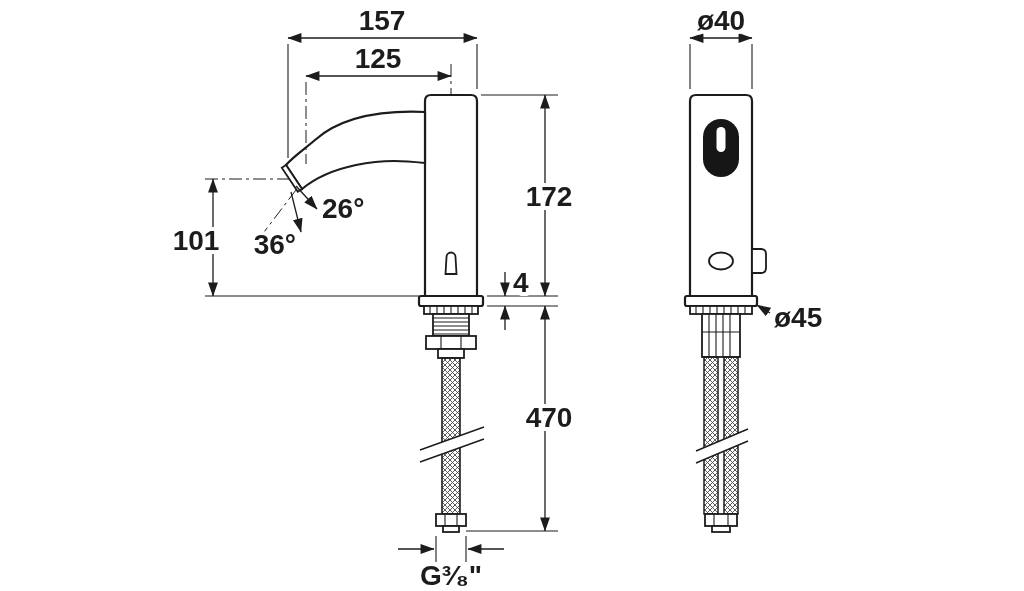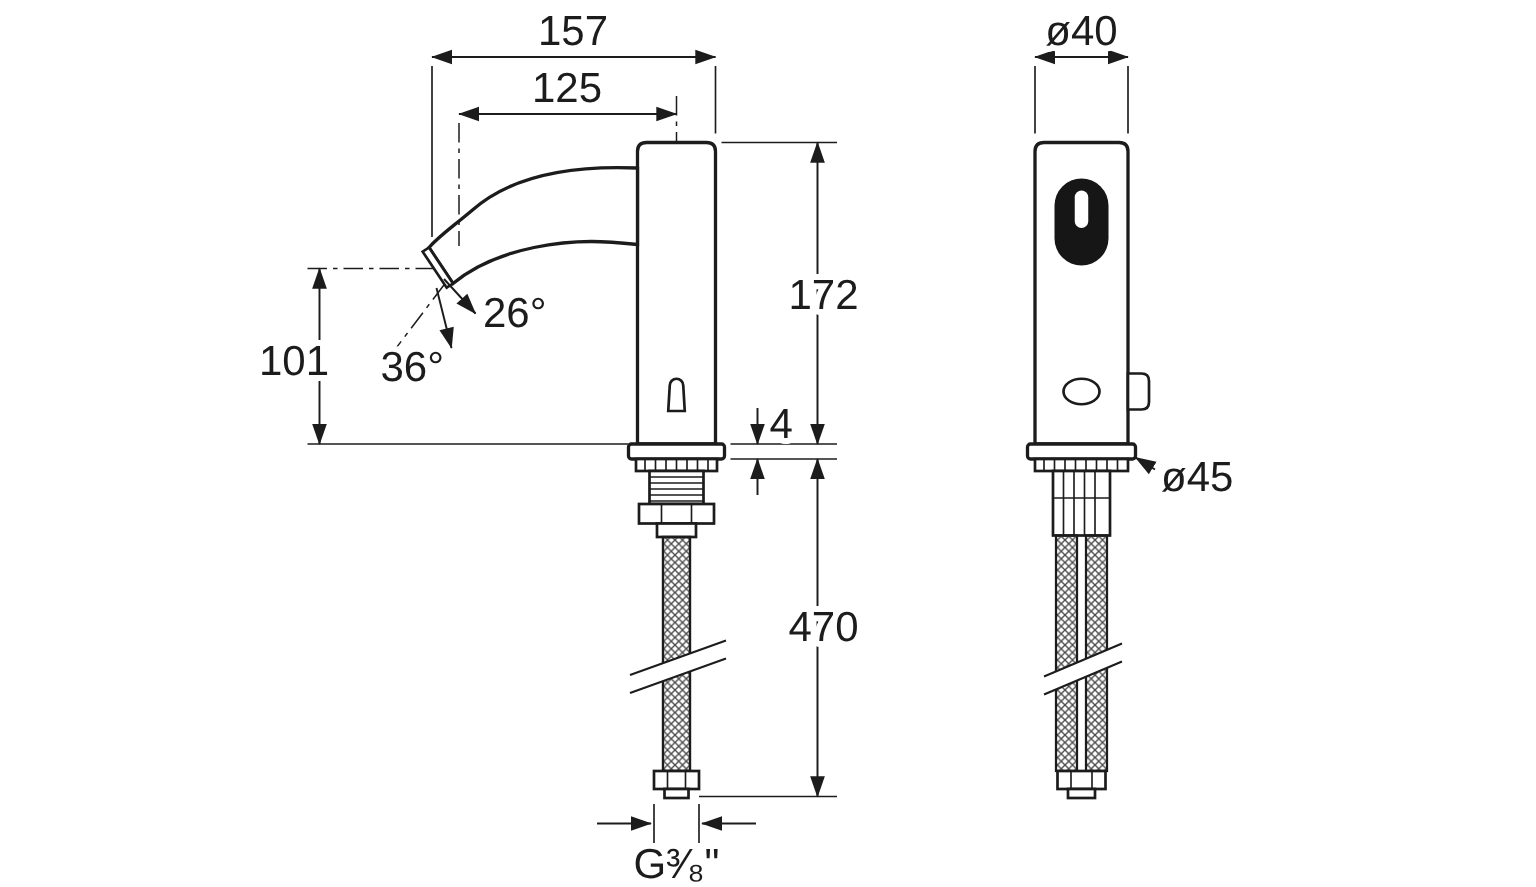--- a/index.html
+++ b/index.html
@@ -4,21 +4,21 @@
 <style>
   html, body {
     margin: 0;
     padding: 0;
     background: #ffffff;
     width: 1024px;
     height: 591px;
     overflow: hidden;
     font-family: "Liberation Sans", sans-serif;
   }
-  .canvas-wrap { width: 920px; height: 591px; }
+  .canvas-wrap { width: 920px; height: 591px; font-weight: bold; }
 
   
   .obj  { stroke: #1c1c1c; stroke-width: 2.2; fill: #ffffff; }
   .obj18{ stroke: #1c1c1c; stroke-width: 1.8; fill: #ffffff; }
   .thin { stroke: #1c1c1c; stroke-width: 1.1; fill: none; }
   .brk  { stroke: #1c1c1c; stroke-width: 1.4; fill: none; }
 
   
   .dim-line { stroke: #1c1c1c; stroke-width: 1.3; fill: none; }
 

